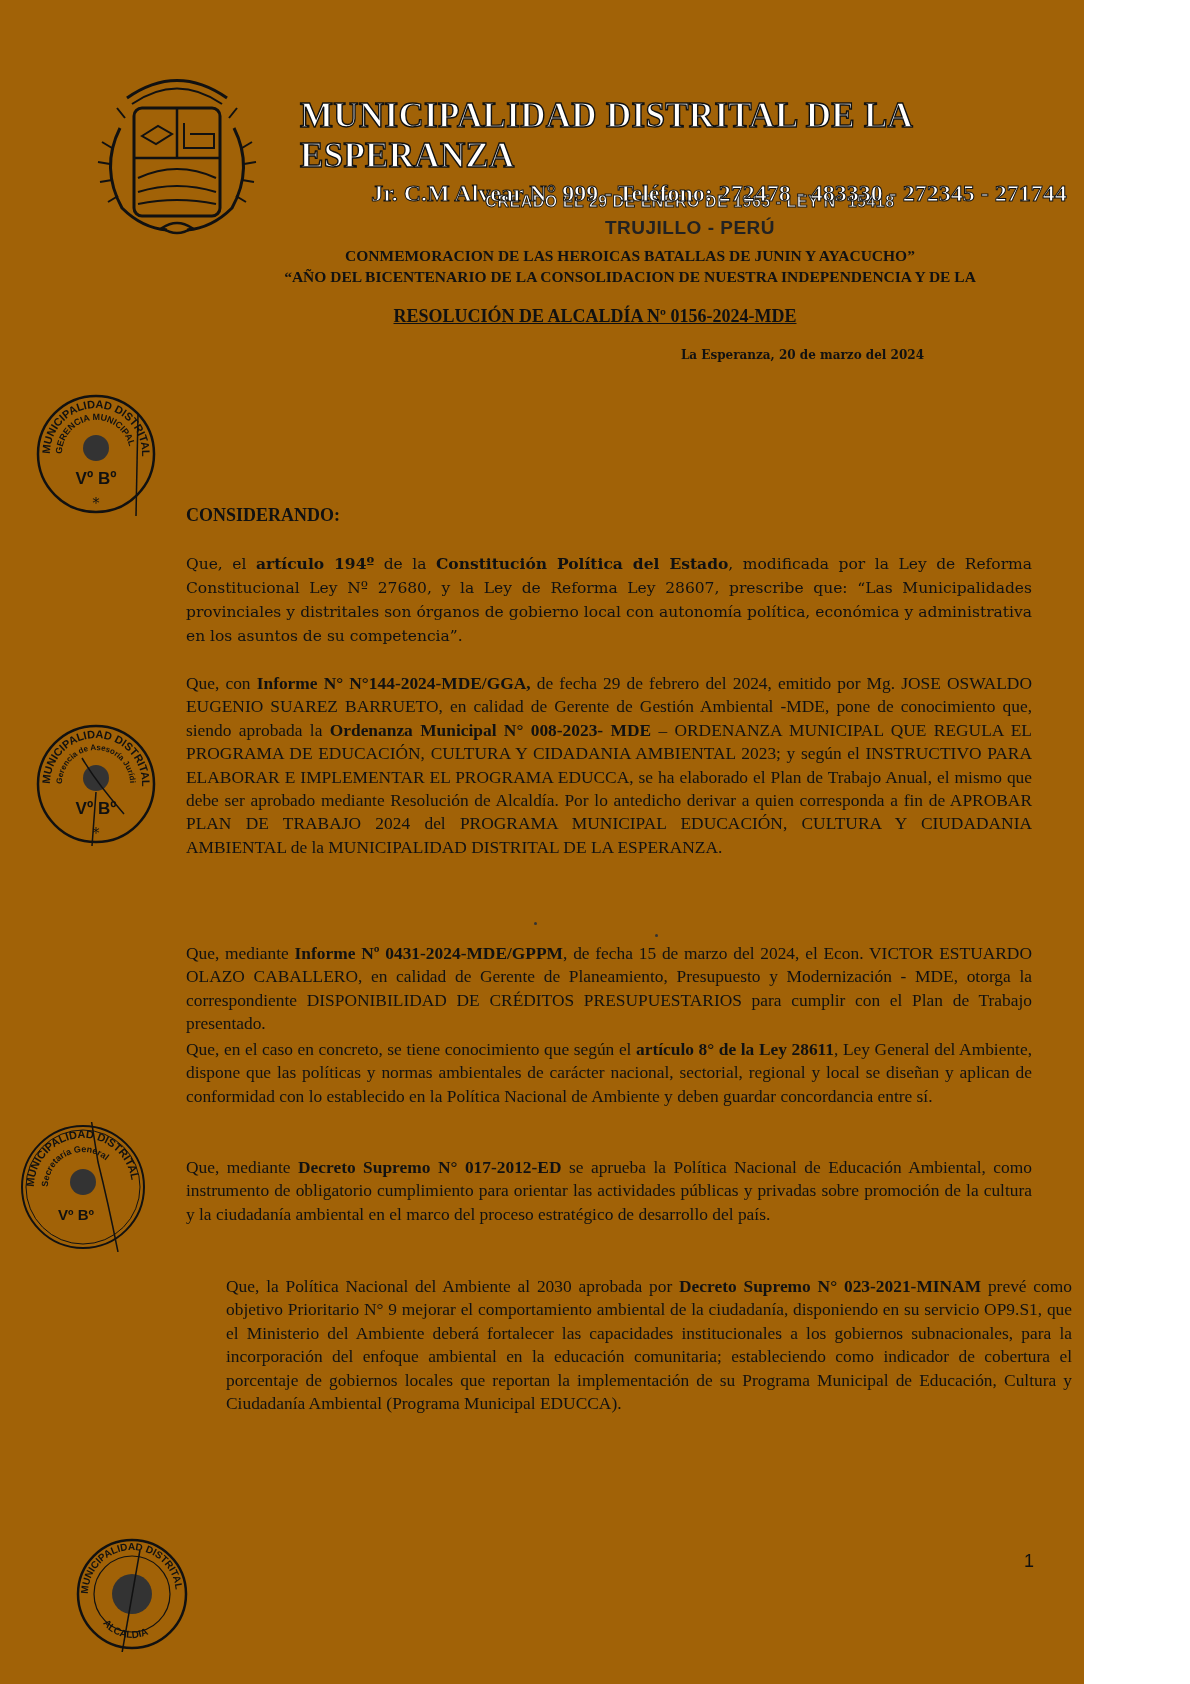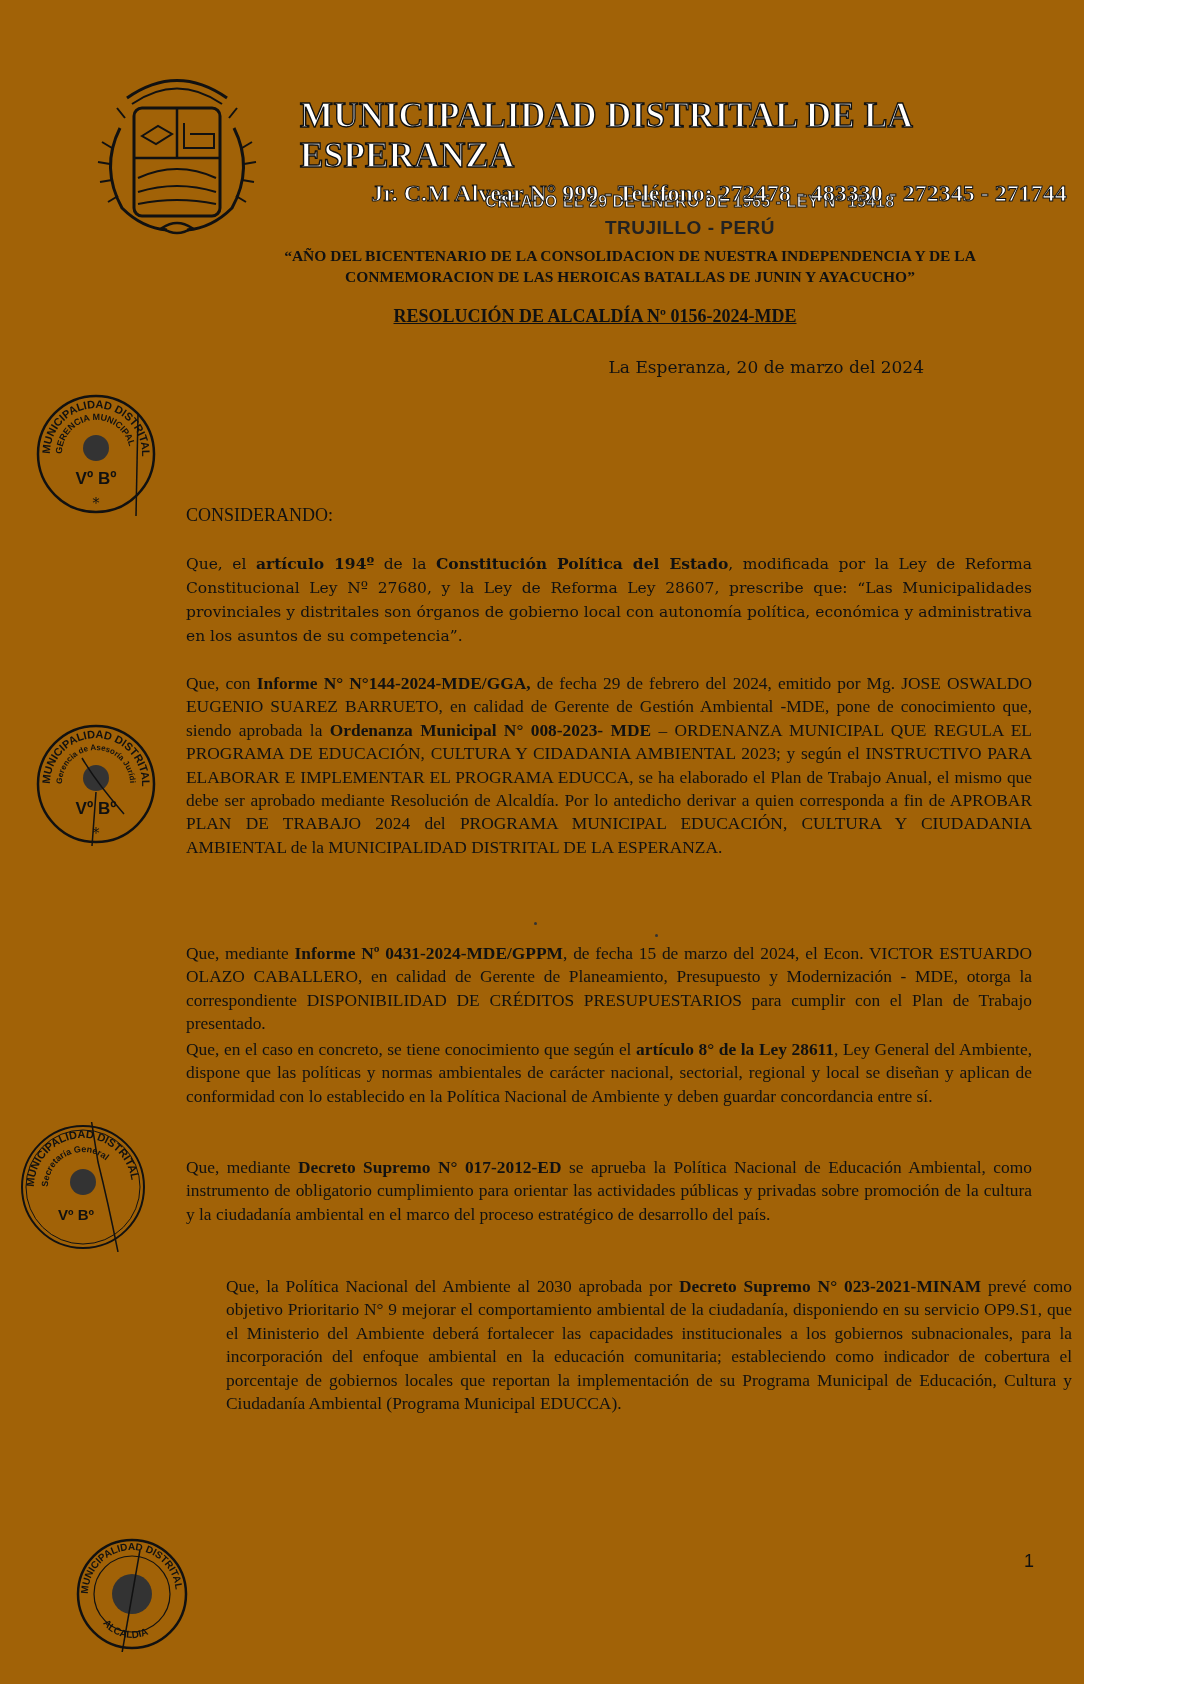--- a/index.html
+++ b/index.html
@@ -21,28 +21,28 @@
     font-family: "Liberation Serif", serif; font-size: 24px; font-weight: bold;
     color: #fff; -webkit-text-stroke: 1px #111; }
   .hdr-city { position: absolute; left: 300px; top: 217px; width: 780px; text-align: center;
     font-family: "Liberation Sans", sans-serif; font-size: 19px; font-weight: bold;
     color: #222; letter-spacing: 0.5px; }
   .hdr-motto { position: absolute; left: 200px; top: 245px; width: 860px; text-align: center;
     font-family: "Liberation Serif", serif; font-size: 15.5px; font-weight: bold; line-height: 21px; color: #111; }
 
   .res-title { position: absolute; left: 0; top: 306px; width: 1190px; text-align: center;
     font-family: "Liberation Serif", serif; font-size: 18px; font-weight: bold; text-decoration: underline; color: #111; }
-  .date { position: absolute; right: 160px; top: 357px; font-family: "DejaVu Serif", serif; font-size: 17px; color: #111; }
+  .date { position: absolute; right: 160px; top: 348px; font-family: "DejaVu Serif", serif; font-size: 12px; color: #111; font-weight: bold; }
 
   
   .body-text { position: absolute; left: 186px; width: 846px; font-family: "Liberation Serif", serif;
     font-size: 17.4px; line-height: 23.4px; text-align: justify; color: #111; }
   .body-text b { font-weight: bold; }
   .visto { top: 396px; font-family: "DejaVu Serif", serif; font-size: 15.5px; line-height: 24px; }
-  .considerando { position: absolute; left: 186px; top: 505px; font-family: "Liberation Serif", serif; font-size: 18px; font-weight: normal; color: #111; }
+  .considerando { position: absolute; left: 186px; top: 505px; font-family: "Liberation Serif", serif; font-size: 18px; font-weight: bold; color: #111; }
   .p1 { top: 552px; font-family: "DejaVu Serif", serif; font-size: 15.5px; line-height: 24px; }
   .p2 { top: 672px; }
   .p3 { top: 942px; }
   .p4 { top: 1038px; }
   .p5 { top: 1156px; }
   .p6 { top: 1275px; margin-left: 40px; }
 
   .page-number { position: absolute; left: 1024px; top: 1551px; font-family: "Liberation Sans", sans-serif; font-size: 18px; color: #111; }
 
   
@@ -76,22 +76,22 @@
         <path d="M35 40 l8 10 M155 40 l-8 10"></path>
       </g>
     </svg>
   </div>
 
   <div class="hdr-title">MUNICIPALIDAD DISTRITAL DE LA ESPERANZA</div>
   <div class="hdr-created">CREADO EL 29 DE ENERO DE 1965 - LEY N° 15418</div>
   <div class="hdr-address">Jr. C.M Alvear N° 999 - Teléfono: 272478 - 483330 - 272345 - 271744</div>
   <div class="hdr-city">TRUJILLO - PERÚ</div>
   <div class="hdr-motto">
+    <div>CONMEMORACION DE LAS HEROICAS BATALLAS DE JUNIN Y AYACUCHO”</div>
     <div>“AÑO DEL BICENTENARIO DE LA CONSOLIDACION DE NUESTRA INDEPENDENCIA Y DE LA</div>
-    <div>CONMEMORACION DE LAS HEROICAS BATALLAS DE JUNIN Y AYACUCHO”</div>
   </div>
 
   <div class="res-title">RESOLUCIÓN DE ALCALDÍA Nº 0156-2024-MDE</div>
   <div class="date">La Esperanza, 20 de marzo del 2024</div>
 
 
   <div class="considerando">CONSIDERANDO:</div>
 
   <div class="body-text p1"><span>Que, el </span><b>artículo 194º</b><span> de la </span><b>Constitución Política del Estado</b><span>, modificada por la Ley de Reforma Constitucional Ley Nº 27680, y la Ley de Reforma Ley 28607, prescribe que: “Las Municipalidades provinciales y distritales son órganos de gobierno local con autonomía política, económica y administrativa en los asuntos de su competencia”.</span></div>
 

